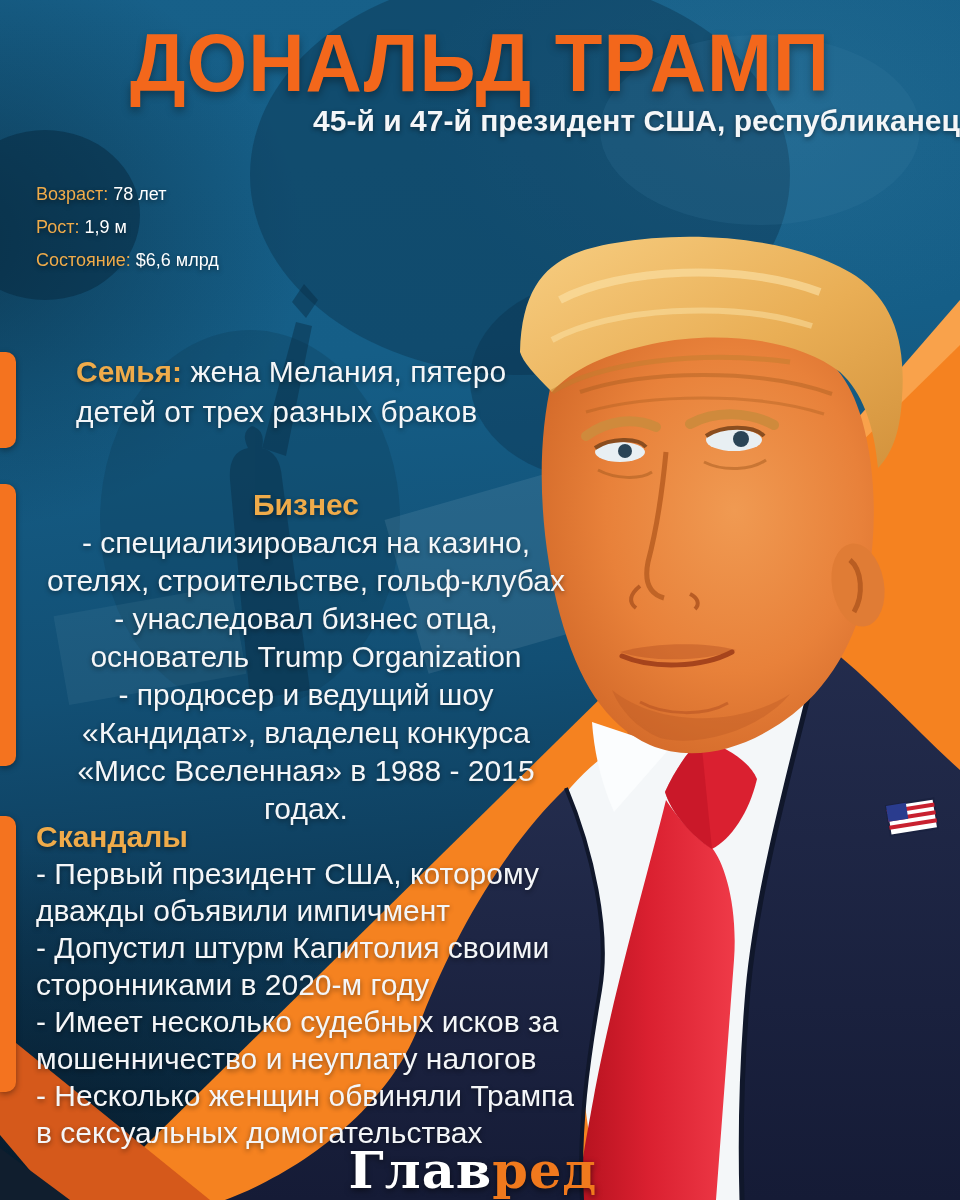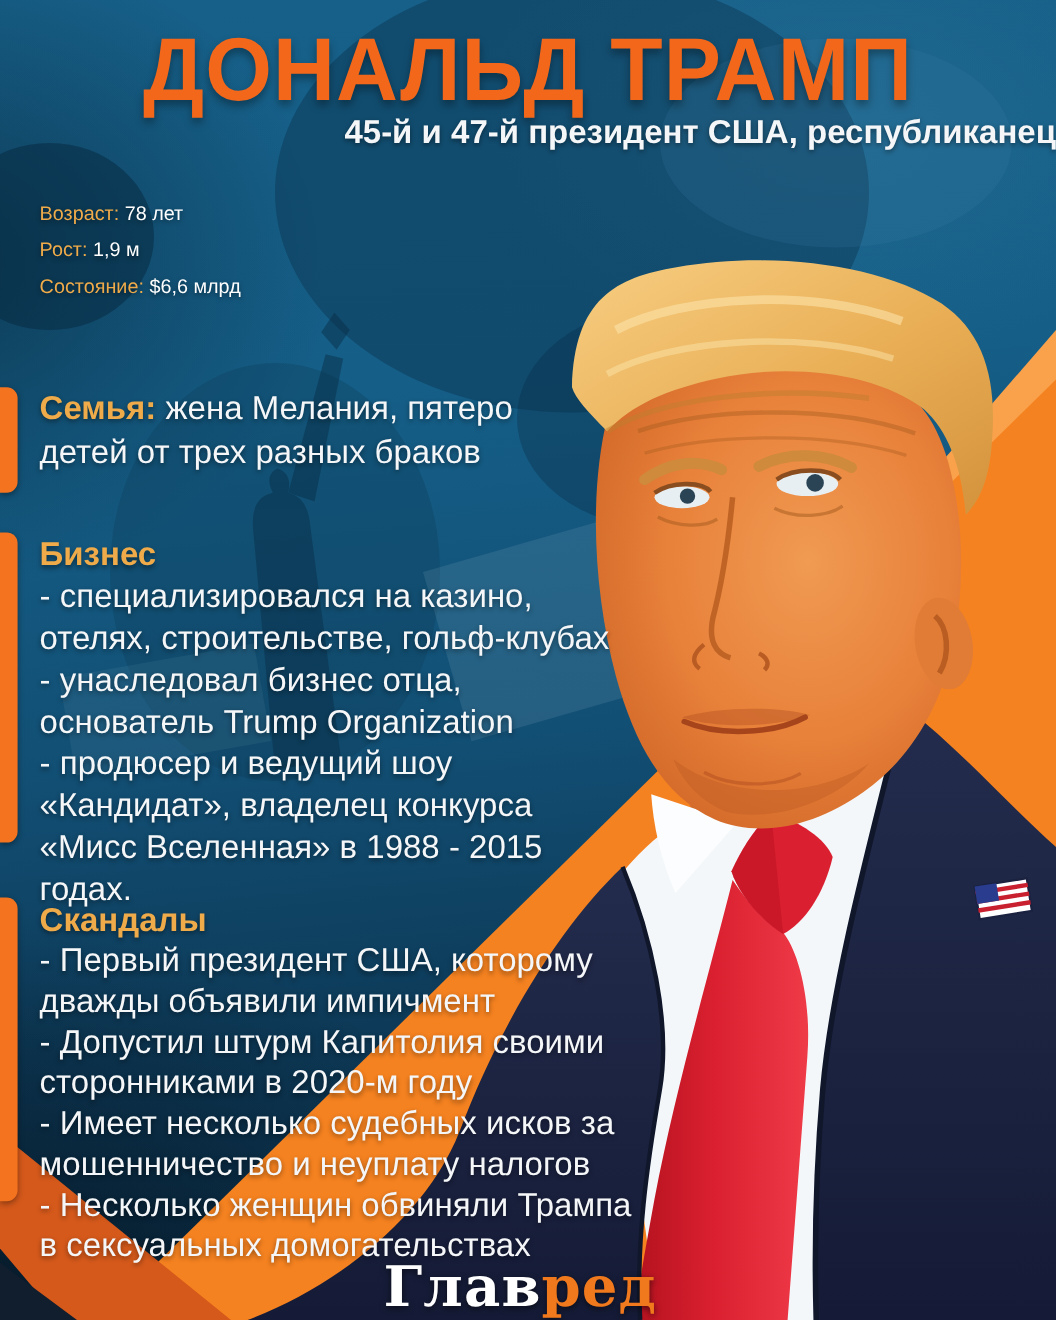--- a/index.html
+++ b/index.html
@@ -20,22 +20,22 @@
     top:18px;left:0;width:960px;text-align:center;
     font-size:78px;font-weight:bold;letter-spacing:1px;color:#f3671b;
     text-shadow:0 4px 8px rgba(0,0,0,.35);
     transform:scaleY(1.04);
   }
   .subtitle{top:104px;left:0;width:960px;text-align:right;font-size:30px;font-weight:bold;}
   .stats{top:178px;left:36px;font-size:18px;font-weight:normal;line-height:33px;}
   .stat-label{color:#efab4a;}
   .stat-value{color:#ffffff;}
   .section{left:36px;font-size:30px;line-height:40px;}
-  .sec-family{top:352px;width:500px;}
-  .sec-business{top:486px;width:540px;line-height:38px;}
+  .sec-family{top:352px;width:500px;margin-left:40px;}
+  .sec-business{top:486px;width:540px;line-height:38px;text-align:center;}
   .sec-scandals{top:818px;width:540px;line-height:37px;}
   .sec-heading{color:#efab4a;font-weight:bold;}
   .accent-bar{
     position:absolute;left:0;width:16px;background:#f4731f;
     border-radius:0 10px 10px 0;box-shadow:0 2px 6px rgba(0,0,0,.4);
   }
   .bar-family{top:352px;height:96px;}
   .bar-business{top:484px;height:282px;}
   .bar-scandals{top:816px;height:276px;}
   .logo{

